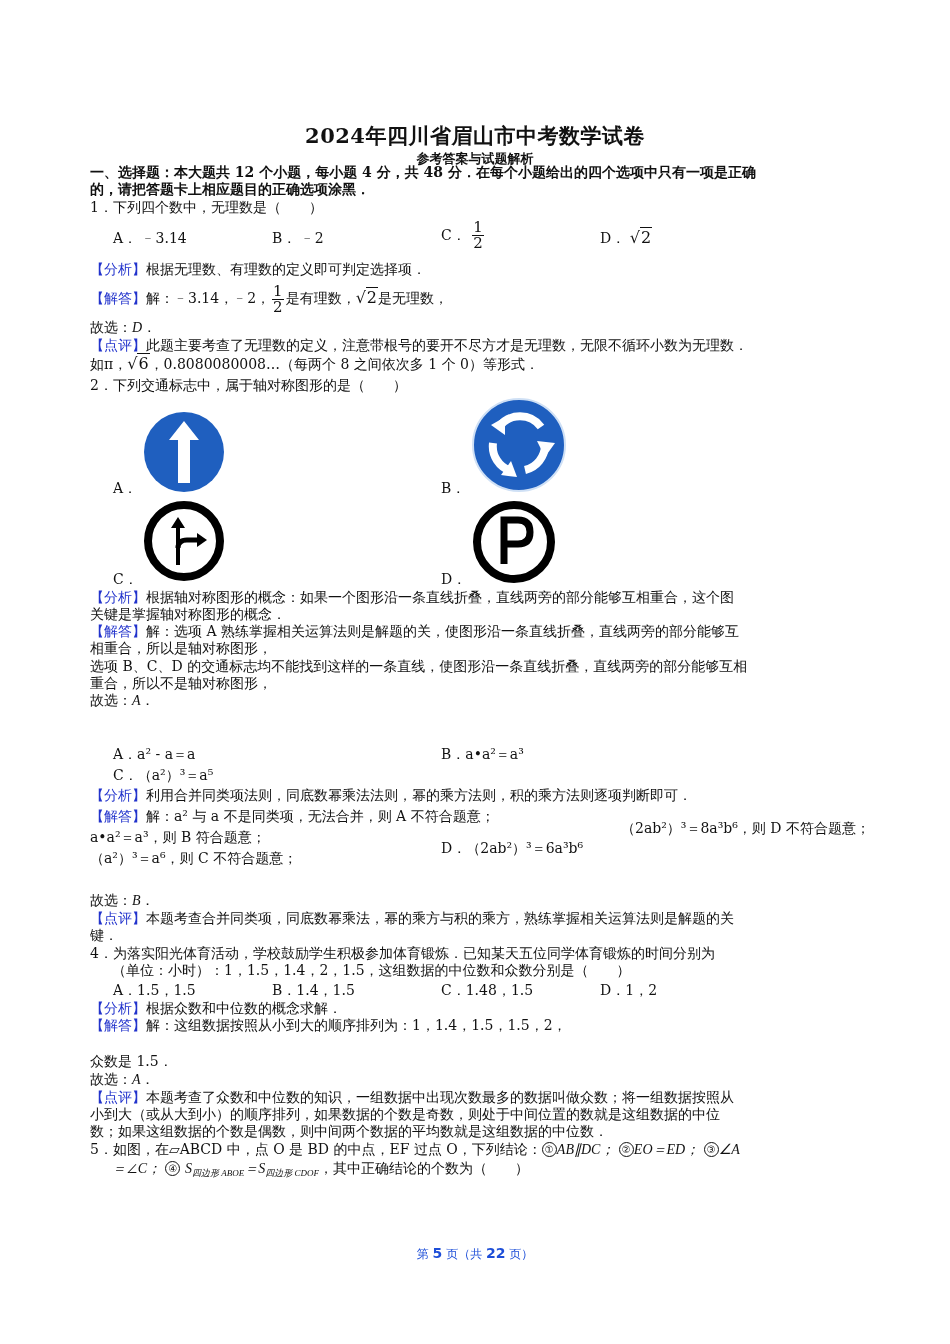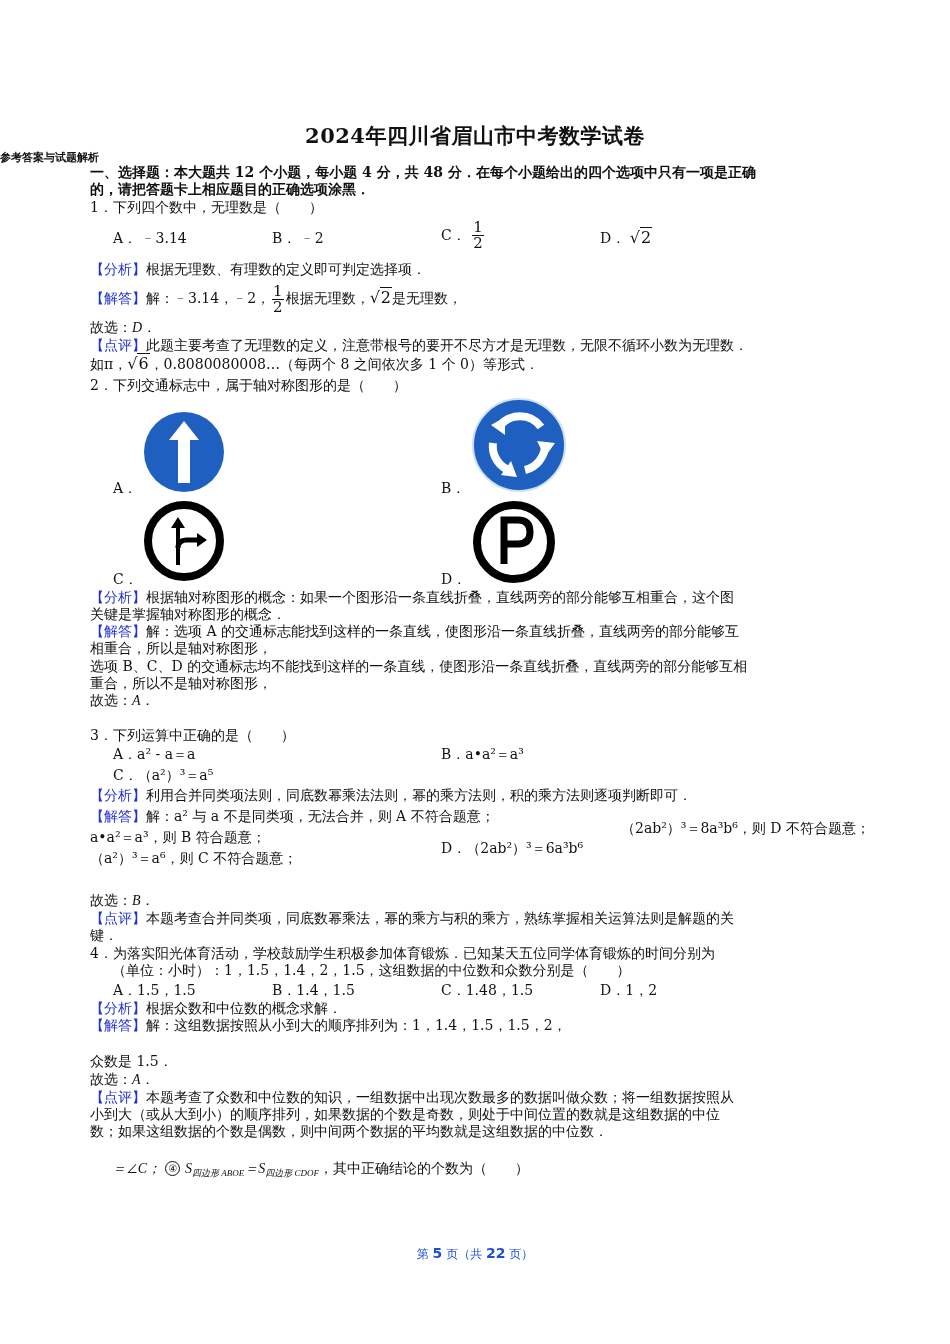--- a/index.html
+++ b/index.html
@@ -7,22 +7,22 @@
     width: 950px; height: 1344px; position: relative; overflow: hidden;
     font-family: "DejaVu Serif", "Liberation Serif", serif;
     color: #111111;
   }
   .page { position: absolute; left: 0; top: 0; width: 950px; height: 1344px; }
   .title {
     position: absolute; left: 0; width: 950px; top: 122px; text-align: center;
     font-size: 21px; font-weight: bold; letter-spacing: 0.5px;
   }
   .subtitle {
-    position: absolute; left: 0; width: 950px; top: 150px; 
-    font-size: 11px; font-weight: bold;
+    position: absolute; left: 0; width: 950px; top: 150px; text-align: center;
+    font-size: 13px; font-weight: bold;
   }
   .line {
     position: absolute; left: 90px; width: 780px;
     font-size: 14px; line-height: 17px; white-space: nowrap;
   }
   .bold { font-weight: bold; }
   .tag { color: #2233cc; }
   .it { font-style: italic; font-family: "Liberation Serif", serif; }
   sub { font-size: 9px; line-height: 0; vertical-align: -3px; }
   .opt { position: absolute; font-size: 14px; line-height: 17px; white-space: nowrap; }
@@ -66,21 +66,21 @@
   </div>
   <div class="opt" style="left:600px; top:229px;">
     <span>D．</span>
     <span class="sqrt">√<span class="rad">2</span></span>
   </div>
 
   <div class="line" style="top:261px;">
     <span class="tag">【分析】</span><span>根据无理数、有理数的定义即可判定选择项．</span>
   </div>
   <div class="line" style="top:281px; line-height:34px;">
-    <span class="tag">【解答】</span><span>解：﹣3.14，﹣2，</span><span class="frac"><span class="num">1</span><span class="den">2</span></span><span>根据无理数，</span><span class="sqrt">√<span class="rad">2</span></span><span>是无理数，</span>
+    <span class="tag">【解答】</span><span>解：﹣3.14，﹣2，</span><span class="frac"><span class="num">1</span><span class="den">2</span></span><span>是有理数，</span><span class="sqrt">√<span class="rad">2</span></span><span>是无理数，</span>
   </div>
   <div class="line" style="top:319px;">
     <span>故选：</span><span class="it">D</span><span>．</span>
   </div>
   <div class="line" style="top:337px;">
     <span class="tag">【点评】</span><span>此题主要考查了无理数的定义，注意带根号的要开不尽方才是无理数，无限不循环小数为无理数．</span>
   </div>
   <div class="line" style="top:355px;">
     <span>如π，</span><span class="sqrt">√<span class="rad">6</span></span><span>，0.8080080008…（每两个 8 之间依次多 1 个 0）等形式．</span>
   </div>
@@ -118,30 +118,29 @@
   <svg class="sign" style="left:472px; top:500px;" width="84" height="84" viewBox="0 0 84 84">
     <circle cx="42" cy="42" r="37" fill="#ffffff" stroke="#000000" stroke-width="8"></circle>
     <path d="M32 64 L32 20 L46 20 Q58 20 58 32 Q58 44 46 44 L32 44" fill="none" stroke="#000" stroke-width="7"></path>
   </svg>
 
   <div class="line" style="top:589px;">
     <span class="tag">【分析】</span><span>根据轴对称图形的概念：如果一个图形沿一条直线折叠，直线两旁的部分能够互相重合，这个图</span>
   </div>
   <div class="line" style="top:606px;">关键是掌握轴对称图形的概念．</div>
   <div class="line" style="top:623px;">
-    <span class="tag">【解答】</span><span>解：选项 A 的交通标志能找到这样的一条直线，使图形沿一条直线折叠，直线两旁的部分能够互</span>
+    <span class="tag">【解答】</span><span>解：选项 A 熟练掌握相关运算法则是解题的关，使图形沿一条直线折叠，直线两旁的部分能够互</span>
   </div>
   <div class="line" style="top:640px;">相重合，所以是轴对称图形，</div>
   <div class="line" style="top:658px;">选项 B、C、D 的交通标志均不能找到这样的一条直线，使图形沿一条直线折叠，直线两旁的部分能够互相</div>
   <div class="line" style="top:675px;">重合，所以不是轴对称图形，</div>
   <div class="line" style="top:692px;">
     <span>故选：</span><span class="it">A</span><span>．</span>
   </div>
 
-  <div class="line" style="top:727px;">3．下列运算中正确的是（　　）</div>
   <div class="opt" style="left:113px; top:746px;">A．a² - a＝a</div>
   <div class="opt" style="left:441px; top:746px;">B．a•a²＝a³</div>
   <div class="opt" style="left:113px; top:767px;">C．（a²）³＝a⁵</div>
   <div class="opt" style="left:441px; top:804px;margin-top:36px;">D．（2ab²）³＝6a³b⁶</div>
   <div class="line" style="top:787px;">
     <span class="tag">【分析】</span><span>利用合并同类项法则，同底数幂乘法法则，幂的乘方法则，积的乘方法则逐项判断即可．</span>
   </div>
   <div class="line" style="top:808px;">
     <span class="tag">【解答】</span><span>解：a² 与 a 不是同类项，无法合并，则 A 不符合题意；</span>
   </div>
@@ -171,20 +170,23 @@
   <div class="line" style="top:1053px;">众数是 1.5．</div>
   <div class="line" style="top:1071px;">
     <span>故选：</span><span class="it">A</span><span>．</span>
   </div>
   <div class="line" style="top:1089px;">
     <span class="tag">【点评】</span><span>本题考查了众数和中位数的知识，一组数据中出现次数最多的数据叫做众数；将一组数据按照从</span>
   </div>
   <div class="line" style="top:1106px;">小到大（或从大到小）的顺序排列，如果数据的个数是奇数，则处于中间位置的数就是这组数据的中位</div>
   <div class="line" style="top:1123px;">数；如果这组数据的个数是偶数，则中间两个数据的平均数就是这组数据的中位数．</div>
 
+  <div class="line" style="top:1141px;">
+    <span>5．如图，在▱ABCD 中，点 O 是 BD 的中点，EF 过点 O，下列结论：</span><span class="circ">①</span><span class="it">AB∥DC；</span> <span class="circ">②</span><span class="it">EO＝ED；</span> <span class="circ">③</span><span class="it">∠A</span>
+  </div>
   <div class="line" style="top:1160px; left:112px;">
     <span class="it">＝∠C；</span> <span class="circ">④</span> <span class="it">S</span><sub class="it">四边形 ABOE</sub><span class="it">＝S</span><sub class="it">四边形 CDOF</sub><span>，其中正确结论的个数为（　　）</span>
   </div>
 
   <div class="footer">
     <span>第</span>
     <b>5</b>
     <span>页（共</span>
     <b>22</b>
     <span>页）</span>

